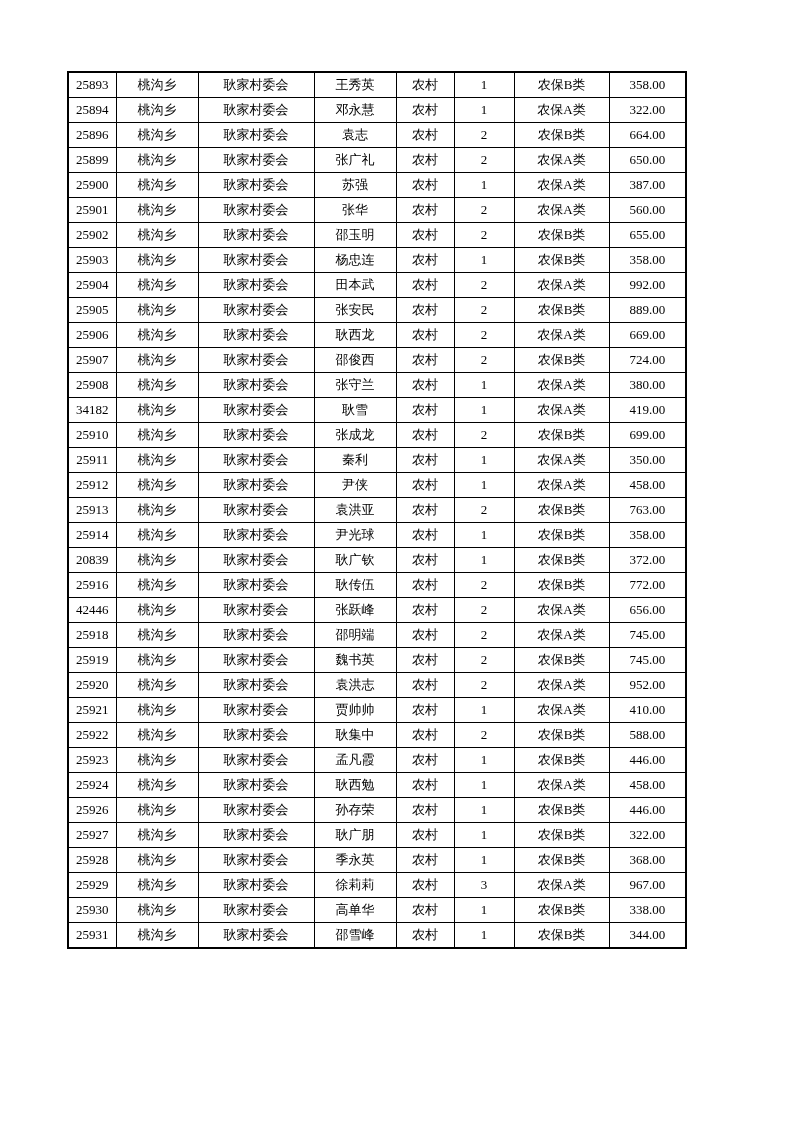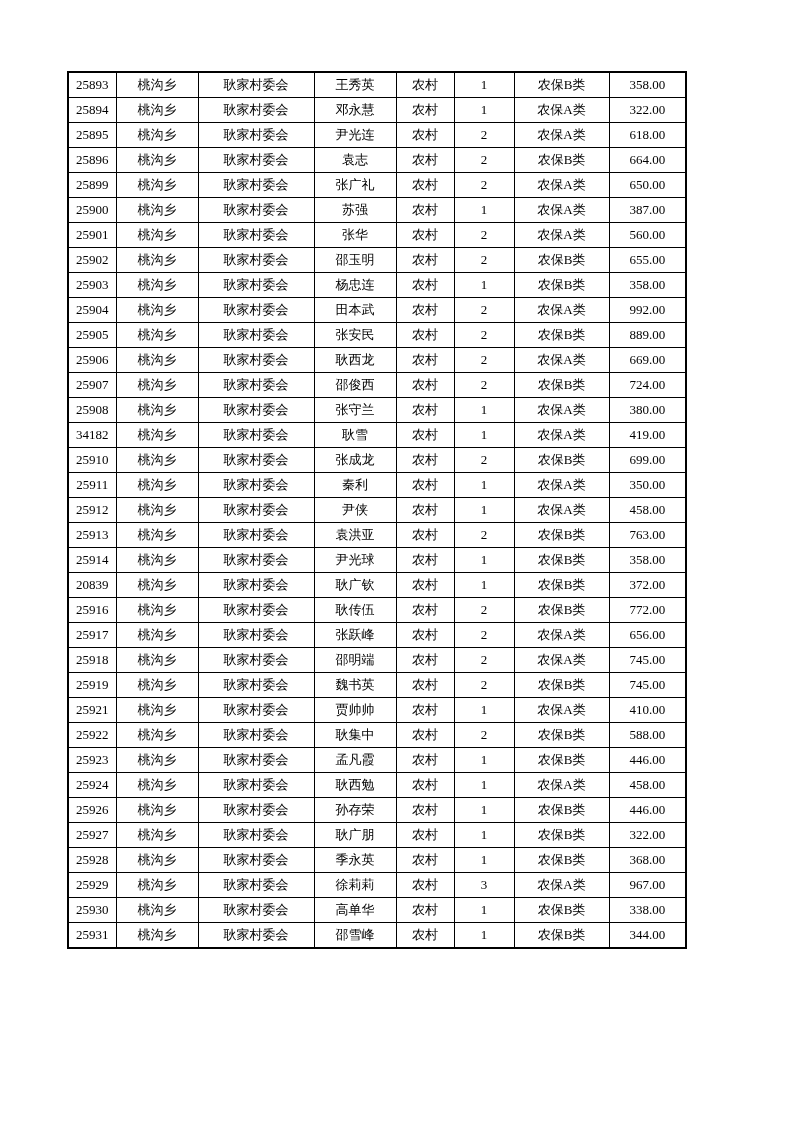--- a/index.html
+++ b/index.html
@@ -75,30 +75,20 @@
           <td>25894</td>
           <td>桃沟乡</td>
           <td>耿家村委会</td>
           <td>邓永慧</td>
           <td>农村</td>
           <td>1</td>
           <td>农保A类</td>
           <td>322.00</td>
         </tr>
         <tr>
-          <td>25895</td>
-          <td>桃沟乡</td>
-          <td>耿家村委会</td>
-          <td>尹光连</td>
-          <td>农村</td>
-          <td>2</td>
-          <td>农保A类</td>
-          <td>618.00</td>
-        </tr>
-        <tr>
           <td>25896</td>
           <td>桃沟乡</td>
           <td>耿家村委会</td>
           <td>袁志</td>
           <td>农村</td>
           <td>2</td>
           <td>农保B类</td>
           <td>664.00</td>
         </tr>
         <tr>
@@ -275,21 +265,21 @@
           <td>25916</td>
           <td>桃沟乡</td>
           <td>耿家村委会</td>
           <td>耿传伍</td>
           <td>农村</td>
           <td>2</td>
           <td>农保B类</td>
           <td>772.00</td>
         </tr>
         <tr>
-          <td>25917</td>
+          <td>42446</td>
           <td>桃沟乡</td>
           <td>耿家村委会</td>
           <td>张跃峰</td>
           <td>农村</td>
           <td>2</td>
           <td>农保A类</td>
           <td>656.00</td>
         </tr>
         <tr>
           <td>25918</td>
@@ -303,20 +293,30 @@
         </tr>
         <tr>
           <td>25919</td>
           <td>桃沟乡</td>
           <td>耿家村委会</td>
           <td>魏书英</td>
           <td>农村</td>
           <td>2</td>
           <td>农保B类</td>
           <td>745.00</td>
+        </tr>
+        <tr>
+          <td>25920</td>
+          <td>桃沟乡</td>
+          <td>耿家村委会</td>
+          <td>袁洪志</td>
+          <td>农村</td>
+          <td>2</td>
+          <td>农保A类</td>
+          <td>952.00</td>
         </tr>
         <tr>
           <td>25921</td>
           <td>桃沟乡</td>
           <td>耿家村委会</td>
           <td>贾帅帅</td>
           <td>农村</td>
           <td>1</td>
           <td>农保A类</td>
           <td>410.00</td>

